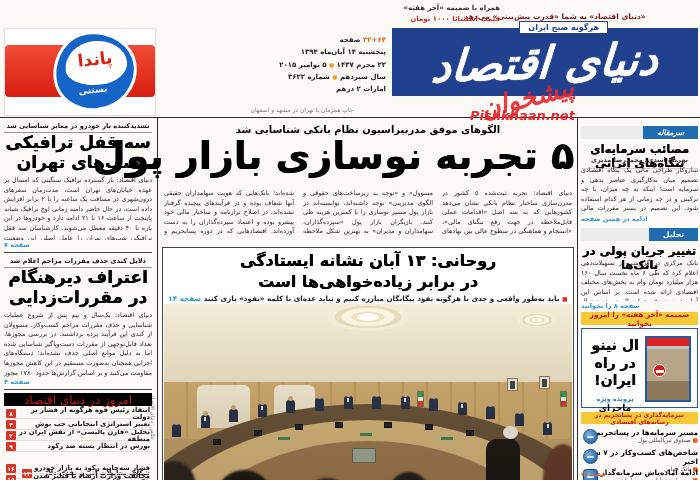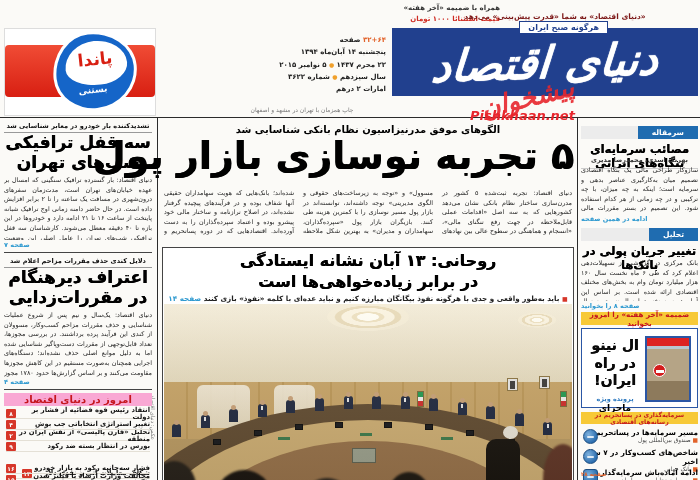--- a/index.html
+++ b/index.html
@@ -71,21 +71,21 @@
   .pspecial { font-size:9px; font-weight:bold; text-align:center; color:#000; }
   .invitem { position:absolute; right:0; left:0; }
   .invitem .t { font-size:7.3px; font-weight:bold; text-align:right; color:#000; }
   .invitem .s { font-size:5.8px; color:#444; text-align:right; }
   .invitem .s .b { color:#e2622a; }
   .logo-circle { position:absolute; left:2px; top:1px; width:15px; height:15px; border-radius:50%;
                  background:radial-gradient(circle at 35% 35%, #7fb2dd, #2d6fb0 70%); border:1px solid #1d4f82; }
   .logo-circle::after { content:""; position:absolute; left:3px; top:6px; width:7px; height:2px; background:rgba(255,255,255,.8); border-radius:2px; }
 
   
-  .todayhead { background:#f9a8d4; color:#c5161d; font-weight:bold; font-size:10px; text-align:center;
+  .todayhead { background:#000000; color:#c5161d; font-weight:normal; font-size:12px; text-align:center;
                display:flex; align-items:center; justify-content:center; }
   .trow { position:absolute; right:2px; left:2px; height:10px; border-bottom:1px solid #e4e0d6;
           display:flex; align-items:center; }
   .trow .txt { flex:1; font-size:6.8px; font-weight:bold; color:#111; text-align:right; line-height:1; }
   .pg { width:10px; height:9px; background:#d63629; color:#fff; font-size:6px; font-weight:bold;
         display:flex; align-items:center; justify-content:center; border-radius:1px; margin-right:3px; }
 
   
   .mainbox { border:1px solid #444; background:#fff; }
   .rh { font-size:16px; font-weight:bold; line-height:1.3; text-align:center; color:#000; text-shadow:.4px 0 #000; }
@@ -223,21 +223,21 @@
       <div class="abs" style="left:79%; top:62%; width:34px; height:70px; border-radius:10px 10px 0 0; background:#14110d;"></div>
       <div class="fh" style="left:93%; top:64%; width:40px; height:70px; background:#5e3426;"></div>
       <div class="overlaywash"></div>
     </div>
   </div>
 
   <div class="abs vcredit" style="left:150px; top:395px;">عکس: دنیای اقتصاد</div>
 
   <div class="abs" style="left:581px; top:122px; width:117px; height:356px;">
 
-    <div class="tagbar" style="position:absolute; top:4px; left:0; right:0;">
+    <div class="tagbar" style="position:absolute; top:4px; left:0; right:0;font-style:italic;">
       <span class="tag">سرمقاله</span>
     </div>
     <div class="rtitle" style="position:absolute; top:20px; left:0; right:0;">مصائب سرمایه‌ای بنگاه‌های ایرانی</div>
     <div class="byline" style="position:absolute; top:34px; left:0; right:0; border-bottom:1px solid #ccc; padding-bottom:4px;">بهرنگ اسدی، محمدرضا مدیری</div>
     <div class="bt" style="position:absolute; top:44px; left:0; right:0; height:48px; overflow:hidden;">سازوکار طراحی مالی یک بنگاه اقتصادی تصمیم میان به‌کارگیری عناصر بدهی و سرمایه است؛ اینکه به چه میزان، با چه ترکیبی و در چه زمانی از هر کدام استفاده شود. این تصمیم در بستر مقررات مالی حاکم و تحت تاثیر شرایط جاری بازار پول و سرمایه کشور گرفته می‌شود و وضعیت فعلی نسبت بدهی و سرمایه بنگاه‌ها متاثر از این موارد است.</div>
     <div class="plink" style="position:absolute; top:93px; left:0; text-align:left; width:100%;">ادامه در همین صفحه</div>
 
     <div class="tagbar" style="position:absolute; top:106px; left:0; right:0;">
       <span class="tag">تحلیل</span>
     </div>
@@ -298,21 +298,21 @@
       <div>در مقررات‌زدایی</div>
     </div>
     <div class="bt" style="position:absolute; top:191px; left:0; right:0; height:68px; overflow:hidden;">دنیای اقتصاد: یک‌سال و نیم پس از شروع عملیات شناسایی و حذف مقررات مزاحم کسب‌وکار، مسوولان از کندی این فرآیند پرده برداشتند. در بررسی مجوزها، تعداد قابل‌توجهی از مقررات دست‌وپاگیر شناسایی شده اما به دلیل موانع اصلی حذف نشده‌اند؛ دستگاه‌های اجرایی همچنان به‌صورت مستقیم در این کاهش مجوزها مقاومت می‌کنند و بر اساس گزارش‌ها حدود ۱۷۸۰ مجوز کسب‌وکار هنوز بدون بررسی مبنای قانونی باقی مانده است.</div>
     <div class="plink" style="position:absolute; top:258px; left:0;">صفحه ۴</div>
 
     <div class="ruleL" style="position:absolute; top:269px; left:0; right:0; height:1px; background:#444;"></div>
 
     <div class="todayhead" style="position:absolute; top:273px; left:0; right:0; height:13px;">امروز در دنیای اقتصاد</div>
 
     <div class="trow" style="top:289px;">
-      <div class="txt">انتقاد رئیس قوه قضائیه از فشار بر دولت</div>
+      <div class="txt">انتقاد رئیس قوه هرگونه از فشار بر دولت</div>
       <div class="pg">۸</div>
     </div>
     <div class="trow" style="top:311px;">
       <div class="txt">تحلیل «فارن پالیسی» از نقش ایران در منطقه</div>
       <div class="pg">۲</div>
     </div>
     <div class="trow" style="top:300px;">
       <div class="txt">تغییر استراتژی انتخاباتی جب بوش</div>
       <div class="pg">۴</div>
     </div>

